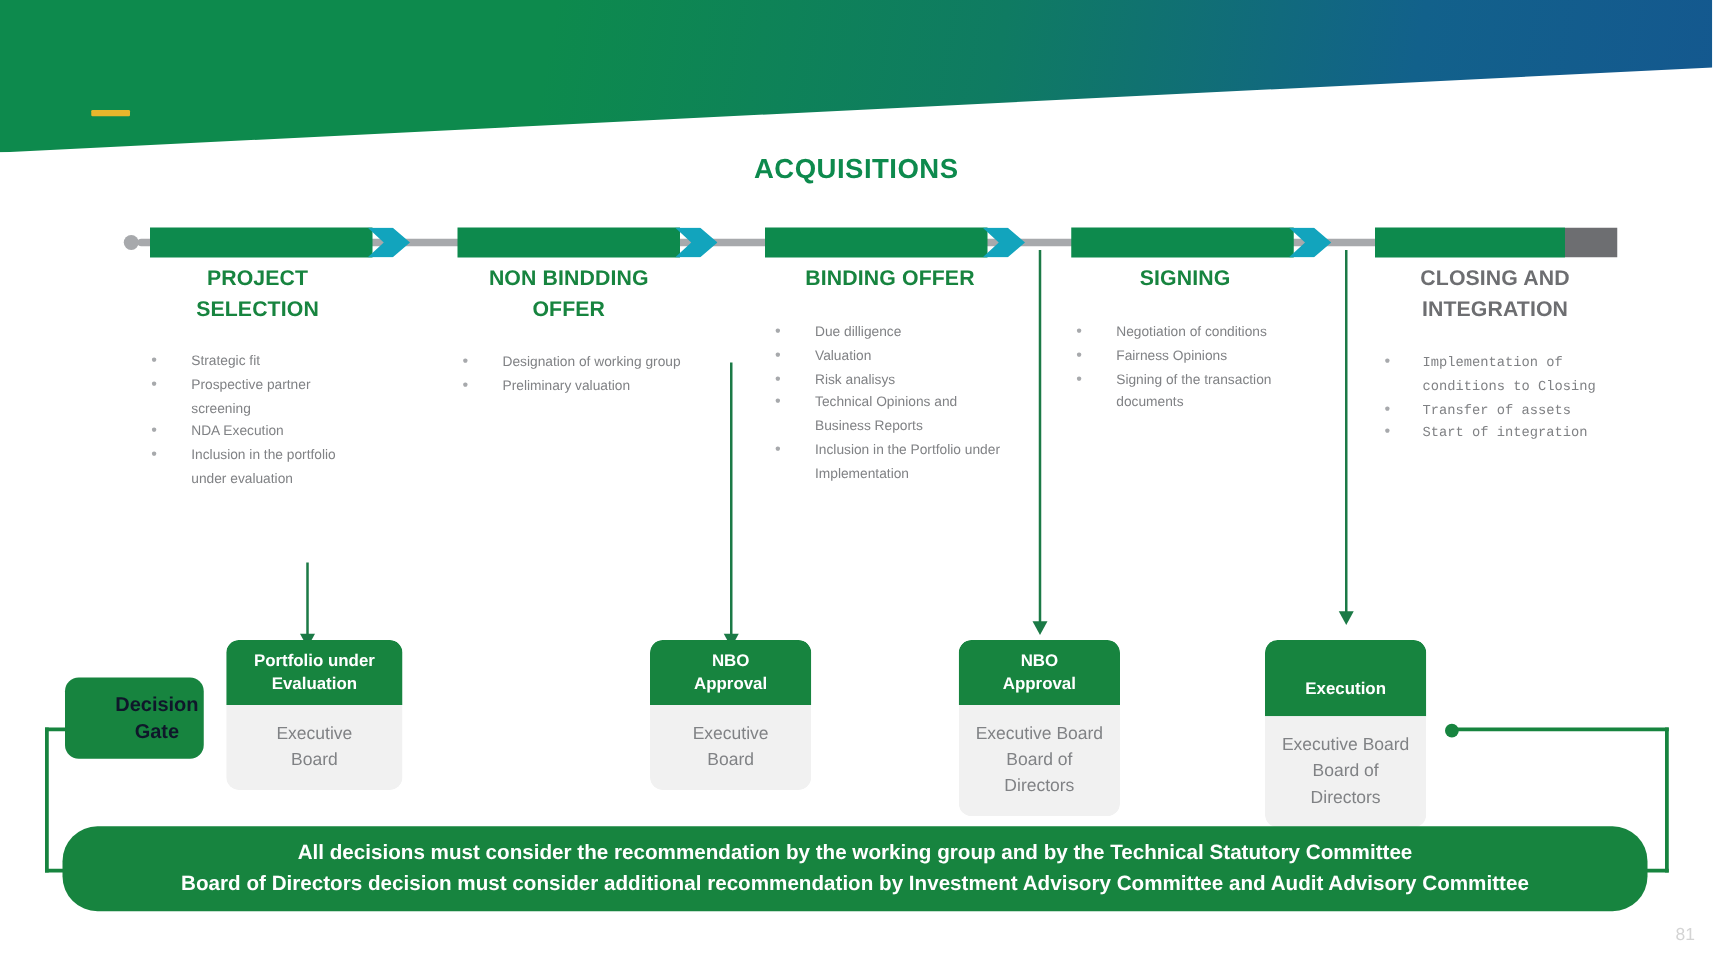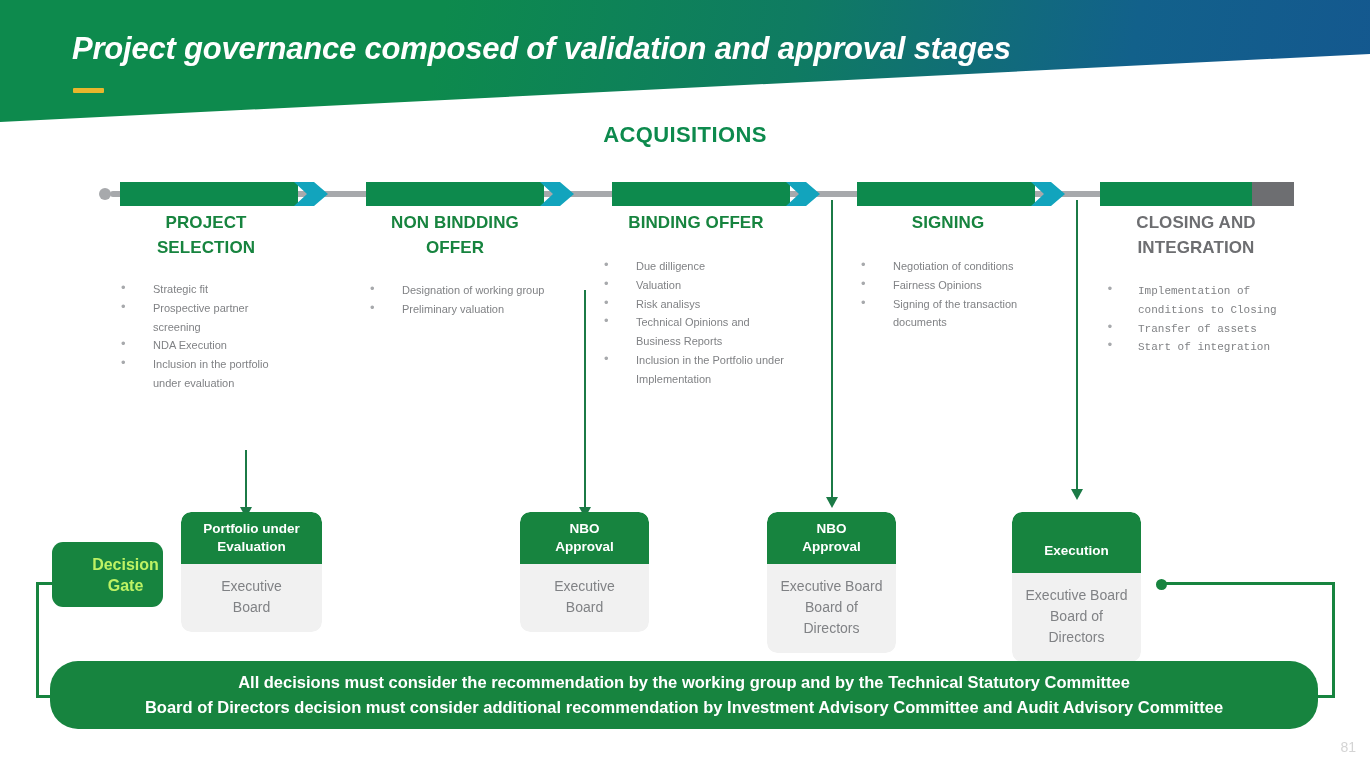--- a/index.html
+++ b/index.html
@@ -90,21 +90,21 @@
     width: 0; height: 0;
     border-left: 6px solid transparent; border-right: 6px solid transparent;
     border-top: 11px solid #1b7a46;
   }
 
   
   .gate-pill {
     position: absolute; left: 52px; top: 542px;
     width: 111px; height: 65px; background: #17843f; border-radius: 11px;
     display: flex; align-items: center; justify-content: center;
-    color: #bef264; font-size: 16px; font-weight: 700; text-align: center;
+    color: #0f172a; font-size: 16px; font-weight: 700; text-align: center;
     line-height: 21px;
     padding-left: 36px;
   }
 
   
   .gate-card { position: absolute; border-radius: 10px; overflow: hidden; }
   .gate-card .head {
     background: #17843f; color: #fff; font-size: 13.5px; font-weight: 700;
     text-align: center; line-height: 17.5px; padding: 8px 6px 9px;
     border-radius: 10px 10px 0 0;
@@ -134,21 +134,20 @@
     position: absolute; right: 14px; bottom: 16px;
     font-size: 14px; color: #d4d4d4;
   }
 </style>
 </head>
 <body>
 
 <div id="slide">
 
   <div class="header-band"></div>
-  <div class="header-title">Project governance composed of validation and approval stages</div>
   <div class="header-dash"></div>
 
   <div class="section-title">ACQUISITIONS</div>
 
   <div class="timeline">
     <div class="rail"></div>
     <div class="rail-dot"></div>
     <div class="rail-cap"></div>
 
     <div class="stage-bar" style="left:120px;width:208px;">
@@ -190,21 +189,21 @@
       <div>SELECTION</div>
     </div>
     <div class="bullets" style="margin-top:20px;">
       <div class="bullet">Strategic fit</div>
       <div class="bullet">Prospective partner screening</div>
       <div class="bullet">NDA Execution</div>
       <div class="bullet">Inclusion in the portfolio under evaluation</div>
     </div>
   </div>
 
-  <div class="col" style="left:596px;width:200px;">
+  <div class="col" style="left:612px;width:200px;">
     <div class="col-title">
       <div>BINDING OFFER</div>
     </div>
     <div class="bullets" style="margin-top:22px;">
       <div class="bullet">Due dilligence</div>
       <div class="bullet">Valuation</div>
       <div class="bullet">Risk analisys</div>
       <div class="bullet">Technical Opinions and Business Reports</div>
       <div class="bullet">Inclusion in the Portfolio under Implementation</div>
     </div>

